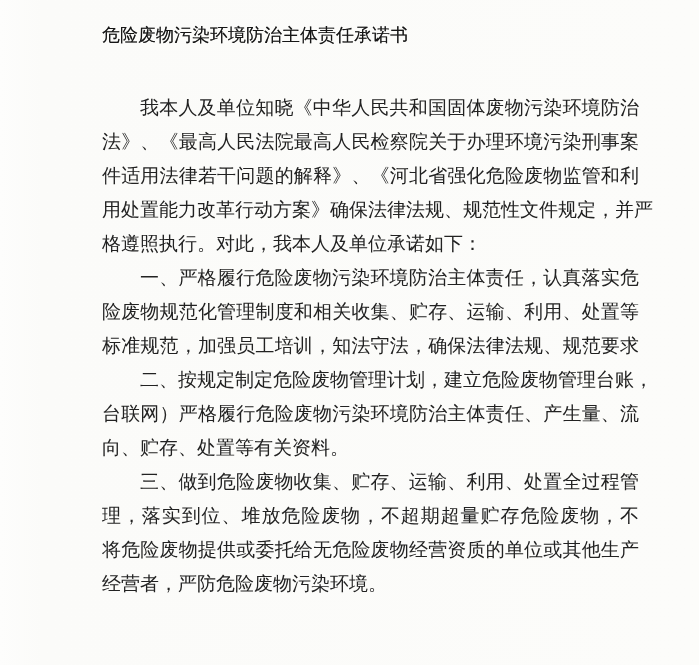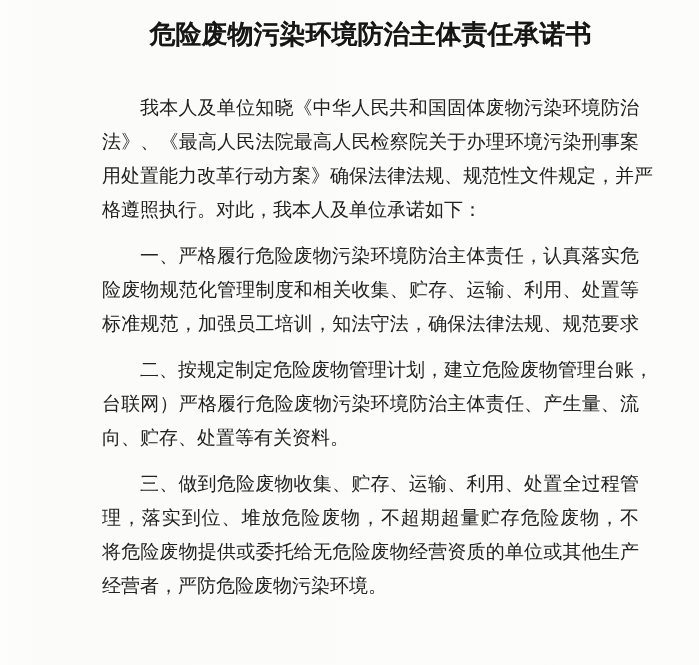--- a/index.html
+++ b/index.html
@@ -11,61 +11,60 @@
     width: 699px;
     height: 665px;
     background: linear-gradient(90deg, #fdfdfc 0%, #fbfbf9 6%, #fcfcfa 100%);
     overflow: hidden;
     font-family: "Liberation Serif", "DejaVu Serif", serif;
     color: #1e1e1e;
   }
   .doc-title {
     margin: 16px 0 0 102px;
     width: 537px;
-    text-align: center;
-    font-size: 26px;
+    font-size: 18px;
     line-height: 38px;
-    font-weight: 700;
+    font-weight: 400;
     letter-spacing: 0px;
     color: #161616;
     text-shadow: 0 0 0.6px rgba(20,20,20,0.55);
   }
   .doc-body {
     margin: 37px 0 0 102px;
     width: 537px;
     font-size: 19px;
     line-height: 34px;
     color: #222222;
   }
   .line {
     text-align: justify;
     text-align-last: justify;
     white-space: nowrap;
   }
   .line.first {
     text-indent: 2em;
-    margin-top: 12px;
   }
   .line.last {
     text-align: right;
     text-align-last: left;
   }
 </style>
 </head>
 <body>
 
 <div class="page">
 
   <h1 class="doc-title">危险废物污染环境防治主体责任承诺书</h1>
 
   <div class="doc-body">
 
     <div class="para">
       <div class="line first">我本人及单位知晓《中华人民共和国固体废物污染环境防治</div>
       <div class="line">法》、《最高人民法院最高人民检察院关于办理环境污染刑事案</div>
+      <div class="line">件适用法律若干问题的解释》、《河北省强化危险废物监管和利</div>
       <div class="line">用处置能力改革行动方案》确保法律法规、规范性文件规定，并严</div>
       <div class="line last">格遵照执行。对此，我本人及单位承诺如下：</div>
     </div>
 
     <div class="para">
       <div class="line first">一、严格履行危险废物污染环境防治主体责任，认真落实危</div>
       <div class="line">险废物规范化管理制度和相关收集、贮存、运输、利用、处置等</div>
       <div class="line">标准规范，加强员工培训，知法守法，确保法律法规、规范要求</div>
     </div>
 

